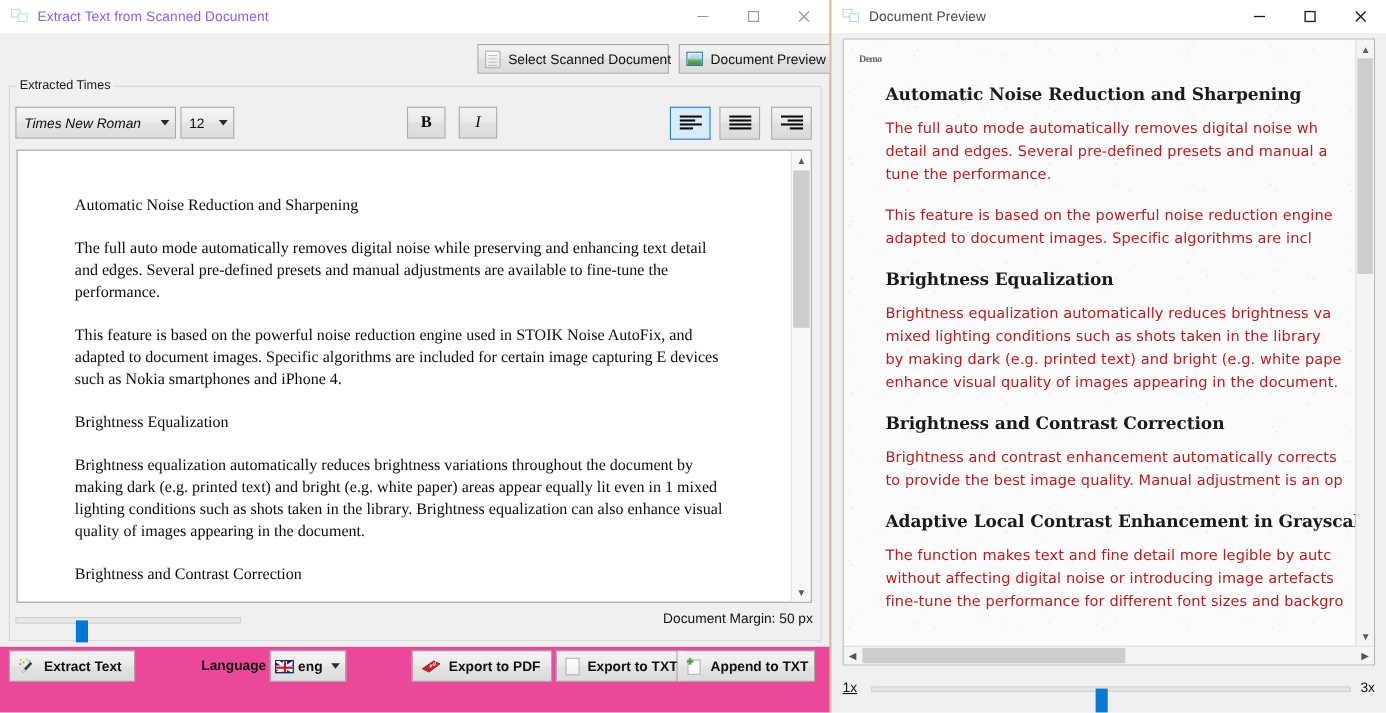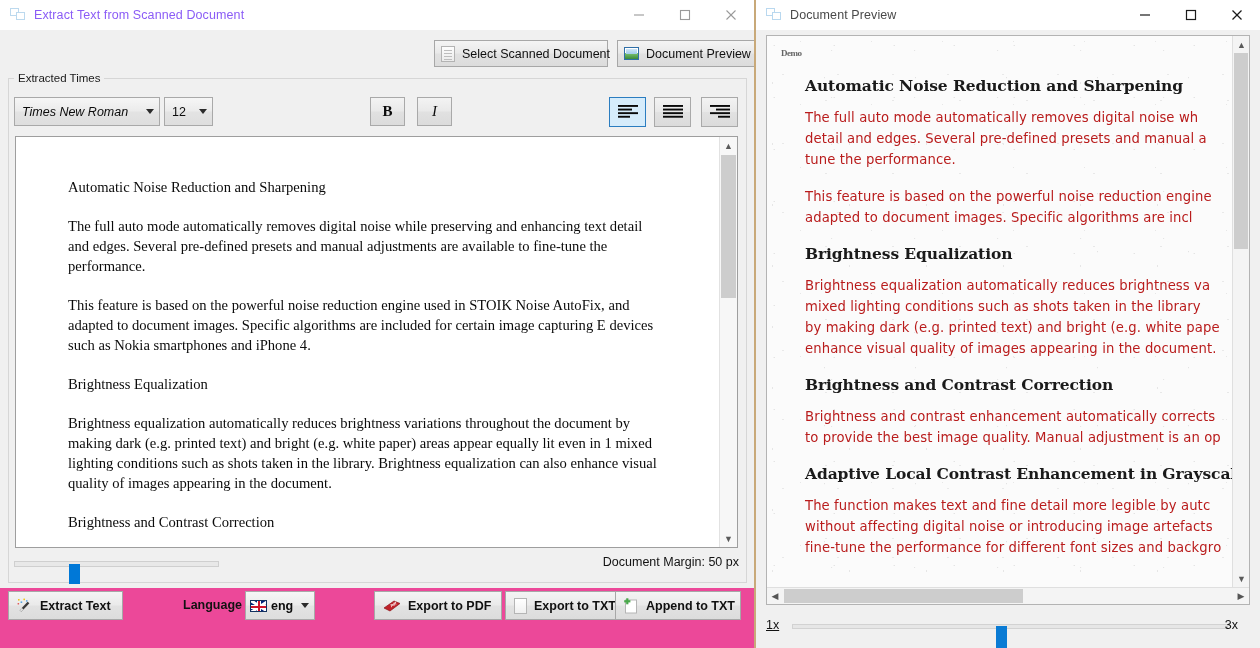--- a/index.html
+++ b/index.html
@@ -449,21 +449,21 @@
   .zoomrow {
     position: absolute;
     left: 10px; top: 615px;
     width: 484px; height: 28px;
   }
   .zoom-min, .zoom-max {
     position: absolute; top: 3px;
     font-size: 12.5px; color: #121212;
   }
   .zoom-min { left: 0; text-decoration: underline; }
-  .zoom-max { right: 12px; text-align: center; }
+  .zoom-max { right: 0; text-align: center; }
   .zoom-track {
     position: absolute;
     left: 26px; top: 9px;
     width: 436px; height: 5px;
     background: #e6e6e6;
     border: 1px solid #d2d2d2;
     box-sizing: border-box;
   }
   .zoom-thumb {
     position: absolute;

